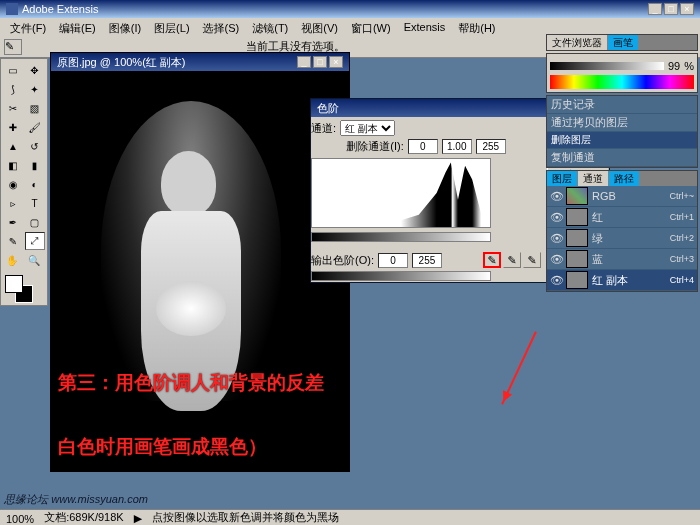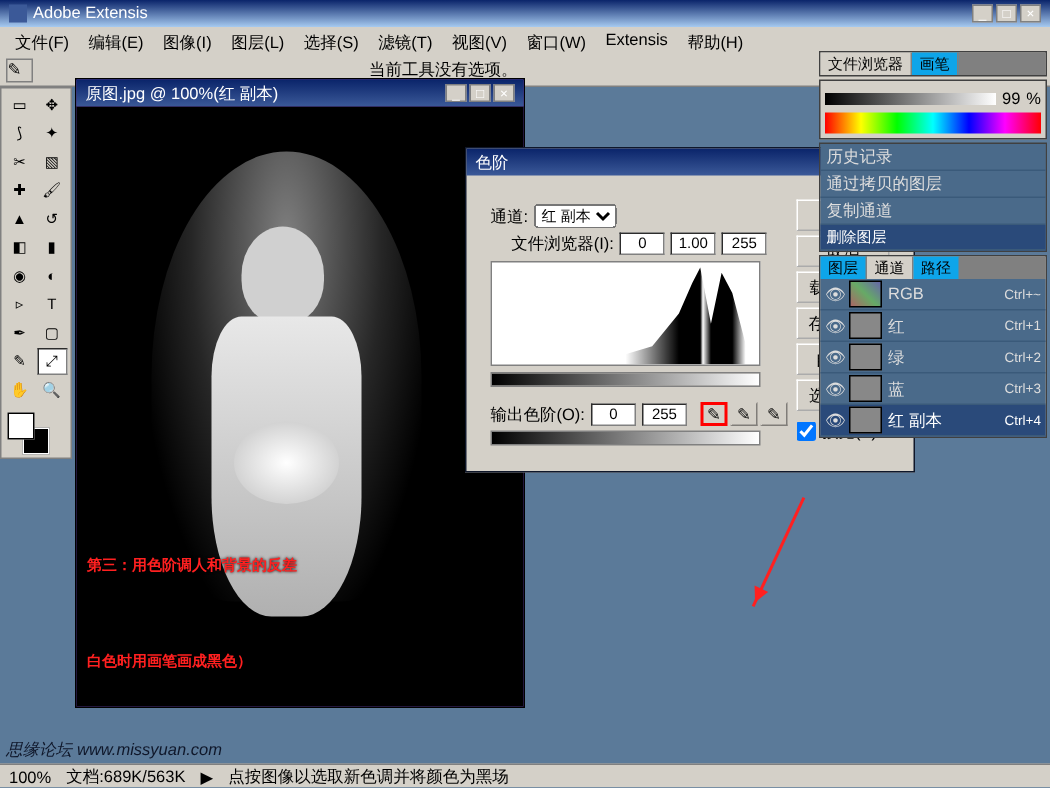--- a/index.html
+++ b/index.html
@@ -24,21 +24,21 @@
 .docwin{position:absolute;left:50px;top:-6px;width:300px;background:#8b5cf6;border:1px solid #000}
 .docwin .titlebar{background:linear-gradient(#0a246a,#3b5998);font-size:10px}
 .canvas{background:#000;height:400px;position:relative;overflow:hidden}
 .bride{position:absolute;left:50px;top:30px;width:180px;height:340px}
 .veil{position:absolute;width:180px;height:300px;background:radial-gradient(ellipse at 50% 20%,rgba(255,255,255,0.5),rgba(255,255,255,0.15) 50%,transparent 80%);border-radius:50% 50% 30% 30%}
 .head{position:absolute;left:60px;top:50px;width:55px;height:65px;background:#d0d0d0;border-radius:50% 50% 45% 45%}
 .body{position:absolute;left:40px;top:110px;width:100px;height:200px;background:linear-gradient(#e8e8e8,#b0b0b0);border-radius:20% 20% 40% 40%}
 .bouquet{position:absolute;left:55px;top:180px;width:70px;height:55px;background:radial-gradient(#fff,#c0c0c0);border-radius:50%}
 .levels{position:absolute;left:310px;top:40px;width:300px;background:#d4d0c8;border:1px solid #0f172a}
 .levels .titlebar{background:linear-gradient(#0a246a,#3b5998)}
-.lvbody{padding:16px;display:flex;gap:6px}
+.lvbody{padding:0;display:flex;gap:6px}
 .lvleft{flex:1}
 .lvright{width:62px;display:flex;flex-direction:column;gap:3px}
 .lbtn{background:#d4d0c8;border:1px outset #fff;padding:2px 4px;text-align:center;font-size:11px}
 .row{display:flex;align-items:center;gap:4px;margin:3px 0}
 .row label{font-size:11px}
 .numfield{width:30px;height:15px;border:1px inset #808080;background:#fff;text-align:center;font-size:10px}
 .histo{width:180px;height:70px;border:1px solid #808080;background:#fff;position:relative;margin:4px 0}
 .histodata{position:absolute;bottom:0;left:0;right:0;height:100%;background:linear-gradient(to right,transparent 0%,transparent 50%,#000 70%,#000 78%,transparent 79%,#000 82%,#000 90%,transparent 95%);clip-path:polygon(0% 100%,10% 97%,30% 94%,50% 90%,60% 82%,70% 50%,75% 20%,78% 5%,82% 60%,86% 10%,90% 30%,95% 80%,100% 100%)}
 .slider{width:180px;height:10px;background:linear-gradient(to right,#000,#fff);border:1px solid #808080;position:relative}
 .eyedrops{display:flex;gap:2px;margin-left:auto}
@@ -54,21 +54,21 @@
 .navthumb::after{content:"";position:absolute;left:10px;top:8px;width:20px;height:34px;background:rgba(255,255,255,0.7);border-radius:40%}
 .colorbars{height:14px;background:linear-gradient(to right,red,yellow,lime,cyan,blue,magenta,red)}
 .chlist{background:#4a6a8a}
 .chrow{display:flex;align-items:center;padding:1px 3px;color:#ddd;font-size:10px;border-bottom:1px solid #3a5a7a;gap:4px}
 .chrow.sel{background:#2a4a7a;color:#fff}
 .chthumb{width:22px;height:18px;background:#888;border:1px solid #000}
 .chthumb.rgb{background:linear-gradient(45deg,#a66,#6a6,#66a)}
 .chname{flex:1}
 .chkey{font-size:9px}
 .eye{width:12px;color:#ddd}
-.annot{position:absolute;color:#ff2020;font-size:10px;font-weight:bold;text-shadow:0 0 2px #000}
+.annot{position:absolute;color:#ff2020;font-size:19px;font-weight:bold;text-shadow:0 0 2px #000}
 .arrow{position:absolute;left:518px;top:270px;width:2px;height:80px;background:#ff2020;transform:rotate(25deg)}
 .arrow::after{content:"";position:absolute;bottom:-2px;left:-4px;border:5px solid transparent;border-top:10px solid #ff2020}
 .statusbar{position:absolute;bottom:0;left:0;right:0;height:16px;background:#d4d0c8;border-top:1px solid #808080;display:flex;align-items:flex-end;padding:0 6px;font-size:10px;gap:10px}
 .watermark{position:absolute;bottom:18px;left:4px;color:#0f172a;font-size:12px;font-style:italic}
 select.chan{font-size:10px;height:16px}
 .histlist{font-size:10px;color:#ddd}
 .histrow{padding:1px 4px;border-bottom:1px solid #3a5a7a}
 </style>
 </head>
 <body>
@@ -160,21 +160,21 @@
           <div class="winbtn">×</div>
         </div>
     </div>
     <div class="lvbody">
       <div class="lvleft">
         <div class="row">
           <label>通道:</label>
           <select class="chan"><option>红 副本</option></select>
         </div>
         <div class="row" style="justify-content:center">
-          <label>文件浏览器(I):</label>
+          <label>删除通道(I):</label>
           <input class="numfield" value="0" style="">
           <input class="numfield" value="1.00" style="">
           <input class="numfield" value="255" style="">
         </div>
         <div class="histo">
             <div class="histodata"></div>
           </div>
         <div class="slider"></div>
         <div class="row" style="margin-top:10px;justify-content:center">
           <label>输出色阶(O):</label>
@@ -213,22 +213,22 @@
     <div class="panel">
       <div class="pbody">
           <div class="row"><div style="flex:1;height:8px;background:linear-gradient(to right,#000,#fff)"></div><span>99</span>%</div>
           <div class="colorbars"></div>
         </div>
     </div>
     <div class="panel">
       <div class="chlist histlist">
         <div class="histrow">历史记录</div>
         <div class="histrow">通过拷贝的图层</div>
+        <div class="histrow chrow sel">删除图层</div>
         <div class="histrow">复制通道</div>
-        <div class="histrow chrow sel">删除图层</div>
       </div>
     </div>
     <div class="panel">
       <div class="ptabs">
           <div class="ptab inact">图层</div>
           <div class="ptab">通道</div>
           <div class="ptab inact">路径</div>
         </div>
       <div class="chlist" id="chlist">
           <div class="chrow">
@@ -270,16 +270,16 @@
   <div class="arrow"></div>
 
 </div>
 
 <div class="watermark">
   <span>思缘论坛</span> <span>www.missyuan.com</span>
 </div>
 
 <div class="statusbar">
   <span>100%</span>
-  <span>文档:689K/563K</span>
+  <span>文档:689K/918K</span>
   <span>▶</span>
   <span>点按图像以选取新色调并将颜色为黑场</span>
 </div>
 
 </body></html>

